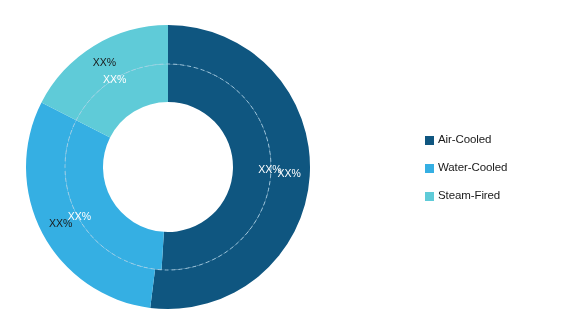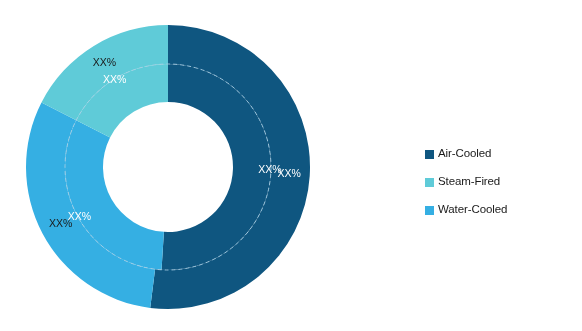--- a/index.html
+++ b/index.html
@@ -19,21 +19,21 @@
     height: 331px;
   }
   #donut-chart-svg {
     position: absolute;
     left: 0;
     top: 0;
   }
   #legend {
     position: absolute;
     left: 425px;
-    top: 140px;
+    top: 126px;
     width: 150px;
   }
   .legend-item {
     display: flex;
     align-items: center;
     height: 28px;
   }
   .legend-swatch {
     width: 9px;
     height: 9px;
@@ -86,21 +86,21 @@
       <text id="lbl-inner-steam" class="slice-label" text-anchor="middle" dominant-baseline="middle" x="114.70514639897326" y="80.03070323588257" fill="#ffffff">XX%</text>
     </g>
   </svg>
 
   <div id="legend">
     <div class="legend-item">
       <span class="legend-swatch" style="background: rgb(15, 86, 128);"></span>
       <span class="legend-label">Air-Cooled</span>
     </div>
     <div class="legend-item">
+      <span class="legend-swatch" style="background: rgb(53, 175, 227);"></span>
+      <span class="legend-label">Water-Cooled</span>
+    </div>
+    <div class="legend-item">
       <span class="legend-swatch" style="background: rgb(95, 203, 216);"></span>
       <span class="legend-label">Steam-Fired</span>
-    </div>
-    <div class="legend-item">
-      <span class="legend-swatch" style="background: rgb(53, 175, 227);"></span>
-      <span class="legend-label">Water-Cooled</span>
     </div>
   </div>
 </div>
 
 </body></html>

